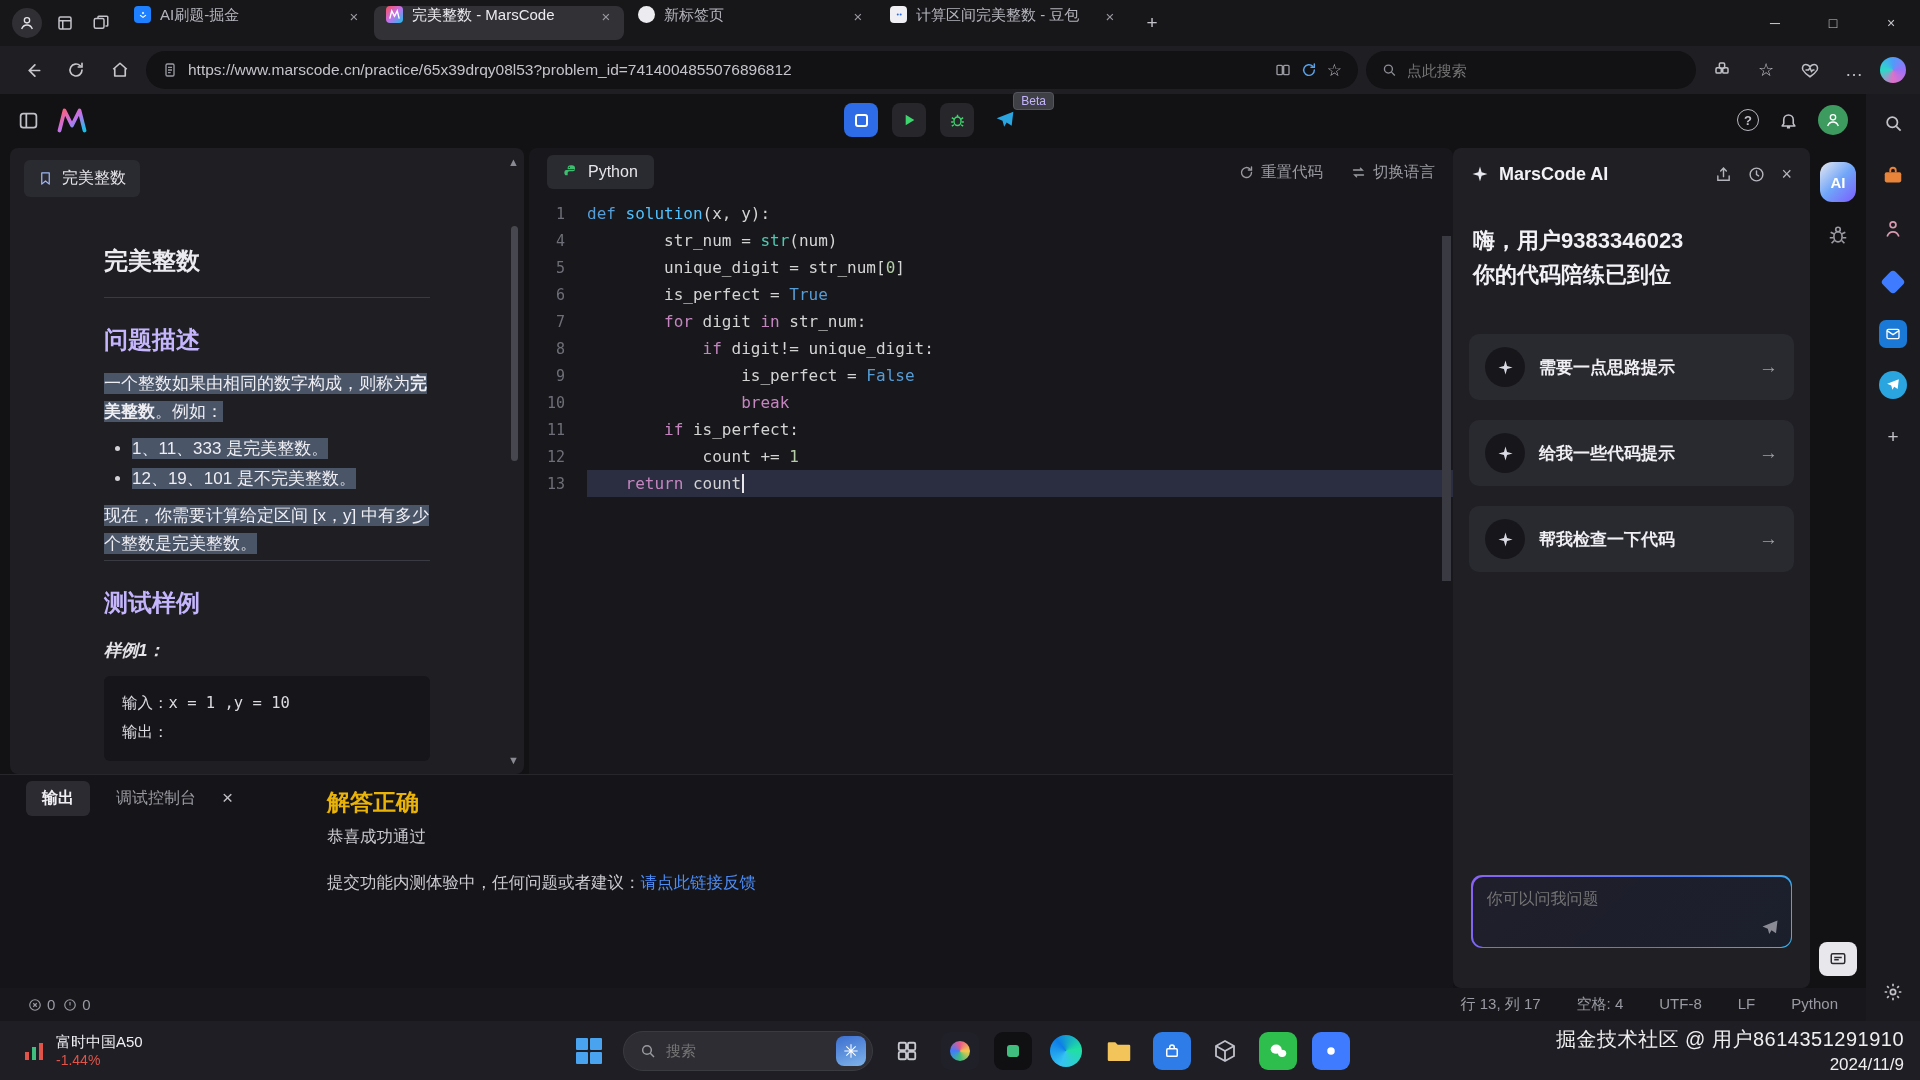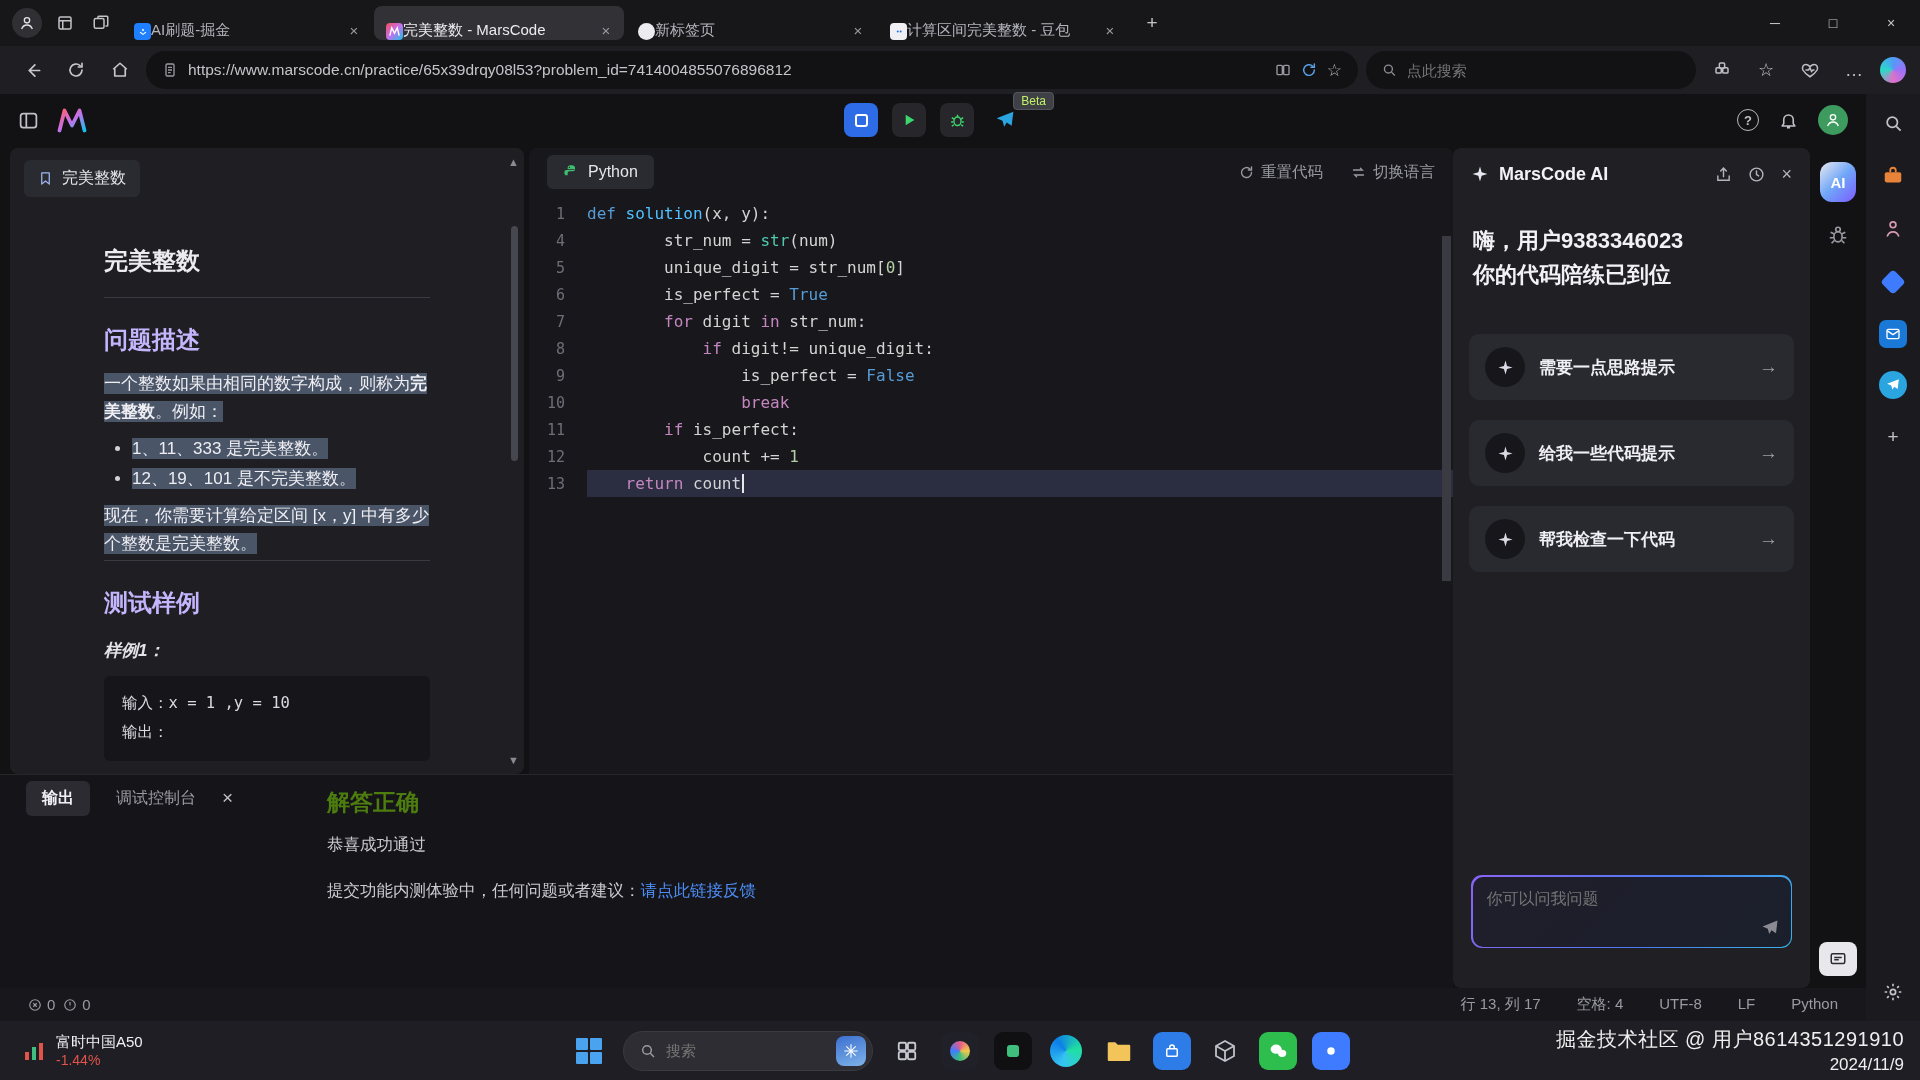--- a/index.html
+++ b/index.html
@@ -7,21 +7,21 @@
     font-family:"Liberation Sans",sans-serif;color:#D6D6DA}
   svg{display:block}
   input{font-family:"Liberation Sans",sans-serif}
 
   .window{width:1920px;height:1080px;display:flex;flex-direction:column;background:#121215}
 
   
   .tabstrip{height:46px;background:#17171A;display:flex;align-items:center;padding-left:10px;flex:0 0 auto}
   .ts-icon{width:34px;height:34px;border-radius:8px;display:flex;align-items:center;justify-content:center;color:#C2C2C8;margin-right:2px}
   .ts-avatar{background:#2F2F34;border-radius:50%;width:30px;height:30px;margin:0 6px 0 2px}
-  .tab{width:250px;height:34px;display:flex;align-items:flex-end;padding:0 8px 0 12px;border-radius:8px;color:#B4B4BC;font-size:15px;margin-left:2px}
+  .tab{width:250px;height:34px;display:flex;align-items:flex-start;gap:9px;padding:0 8px 0 12px;border-radius:8px;color:#B4B4BC;font-size:15px;margin-left:2px}
   .tab.active{background:#313136;color:#ECECF0}
   .tab .title{flex:1;white-space:nowrap;overflow:hidden;text-overflow:ellipsis}
   .tclose{color:#9A9AA2;font-size:15px;width:20px;height:20px;display:flex;align-items:center;justify-content:center;border-radius:4px}
   .favicon{width:17px;height:17px;border-radius:4px;flex:0 0 auto;display:flex;align-items:center;justify-content:center}
   .newtab{width:32px;height:32px;margin-left:8px;display:flex;align-items:center;justify-content:center;color:#C2C2C8;font-size:19px;border-radius:6px}
   .win-controls{margin-left:auto;display:flex;height:100%}
   .wc{width:58px;height:100%;display:flex;align-items:center;justify-content:center;color:#C8C8CC;font-size:14px}
 
   
   .toolbar{height:48px;background:#1F1F23;display:flex;align-items:center;gap:8px;padding:0 14px;flex:0 0 auto}
@@ -39,21 +39,21 @@
   .browser-body{flex:1;display:flex;min-height:0}
   .page{flex:1;display:flex;flex-direction:column;min-width:0;background:#121215}
 
   
   .page-header{height:52px;display:flex;align-items:center;padding:0 18px;position:relative;flex:0 0 auto}
   .hdr-left{display:flex;align-items:center;gap:18px;color:#C0C0C8}
   .hdr-center{position:absolute;left:50%;transform:translateX(-50%);display:flex;align-items:center;gap:14px}
   .hdr-btn{width:34px;height:34px;border-radius:8px;background:#26262B;display:flex;align-items:center;justify-content:center;position:relative}
   .hdr-btn.blue{background:#2E6BE6}
   .stop-square{width:13px;height:13px;border:2.5px solid #fff;border-radius:3px}
-  .beta-badge{position:absolute;top:-11px;right:-32px;background:#3F3F46;border:1px solid #55555E;color:#bef264;font-size:12px;padding:1px 7px;border-radius:4px}
+  .beta-badge{position:absolute;top:-11px;right:-32px;background:#3F3F46;border:1px solid #55555E;color:#c4b5fd;font-size:12px;padding:1px 7px;border-radius:4px}
   .hdr-right{margin-left:auto;display:flex;align-items:center;gap:20px;color:#C0C0C8}
   .help-circle{width:22px;height:22px;border:1.6px solid #B8B8C0;border-radius:50%;display:flex;align-items:center;justify-content:center;font-size:13px;font-weight:bold}
   .user-avatar{width:30px;height:30px;border-radius:50%;background:#3E9B5F;display:flex;align-items:center;justify-content:center}
 
   
   .main-row{flex:1;display:flex;min-height:0}
   .left-col{flex:1;display:flex;flex-direction:column;min-width:0}
   .panels-row{flex:1;display:flex;gap:5px;padding:2px 0 0 10px;min-height:0}
 
   
@@ -90,21 +90,21 @@
   .caret{display:inline-block;width:2px;height:19px;background:#E8E8EC;margin-left:1px}
   .ed-thumb{position:absolute;right:2px;top:40px;width:9px;height:345px;background:#3A3A42}
 
   
   .output-panel{height:214px;background:#151519;border-top:1px solid #26262B;flex:0 0 auto;display:flex;flex-direction:row}
   .op-header{height:46px;display:flex;align-items:center;padding:0 26px;gap:26px;flex:0 0 auto}
   .op-tab-active{background:#2B2B31;border-radius:6px;padding:7px 16px;font-size:16px;font-weight:bold;color:#F0F0F4}
   .op-tab{color:#9A9AA2;font-size:16px}
   .op-close{margin-left:auto;margin-right:40px;color:#C0C0C6;font-size:19px}
   .op-body{padding:4px 28px}
-  .op-result{color:#4d7c0f;font-size:23px;font-weight:bold;margin:8px 0 16px}
+  .op-result{color:#eab308;font-size:23px;font-weight:bold;margin:8px 0 8px}
   .op-congrats{font-size:16.5px;color:#CACAD0;margin-bottom:24px}
   .op-feedback{font-size:16.5px;color:#CACAD0}
   .op-feedback a{color:#4D8DF7;text-decoration:none}
 
   
   .ai-col{width:357px;flex:0 0 auto;padding-top:2px}
   .ai-panel{height:100%;background:#1F1F24;border-radius:8px;display:flex;flex-direction:column;overflow:hidden}
   .ai-header{height:52px;display:flex;align-items:center;gap:10px;padding:0 18px;flex:0 0 auto}
   .ai-title{font-weight:bold;font-size:18px;color:#F2F2F6}
   .ai-hicons{margin-left:auto;display:flex;gap:16px;color:#B4B4BC;align-items:center}

